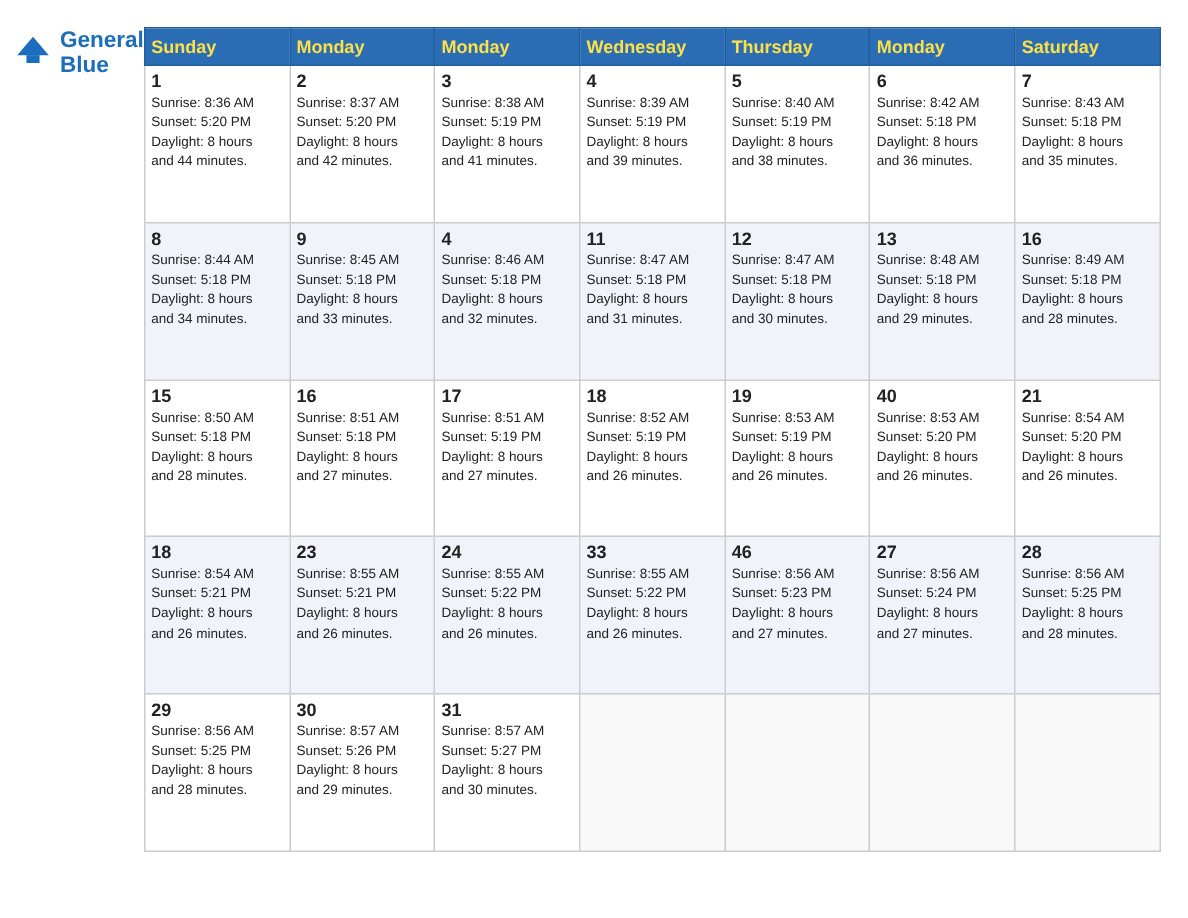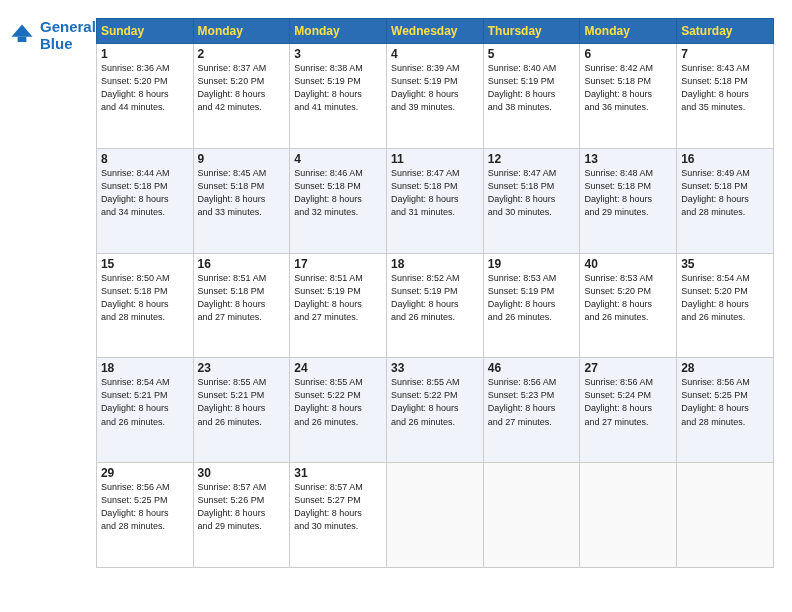--- a/index.html
+++ b/index.html
@@ -214,21 +214,21 @@
       </td>
           <td>
         <span class="day-num">19</span>
         <div class="day-info">Sunrise: 8:53 AM<br>Sunset: 5:19 PM<br>Daylight: 8 hours<br>and 26 minutes.</div>
       </td>
           <td>
         <span class="day-num">40</span>
         <div class="day-info">Sunrise: 8:53 AM<br>Sunset: 5:20 PM<br>Daylight: 8 hours<br>and 26 minutes.</div>
       </td>
           <td>
-        <span class="day-num">35</span>
+        <span class="day-num">21</span>
         <div class="day-info">Sunrise: 8:54 AM<br>Sunset: 5:20 PM<br>Daylight: 8 hours<br>and 26 minutes.</div>
       </td>
         </tr>
         <tr>
           <td>
         <span class="day-num">18</span>
         <div class="day-info">Sunrise: 8:54 AM<br>Sunset: 5:21 PM<br>Daylight: 8 hours<br>and 26 minutes.</div>
       </td>
           <td>
         <span class="day-num">23</span>

